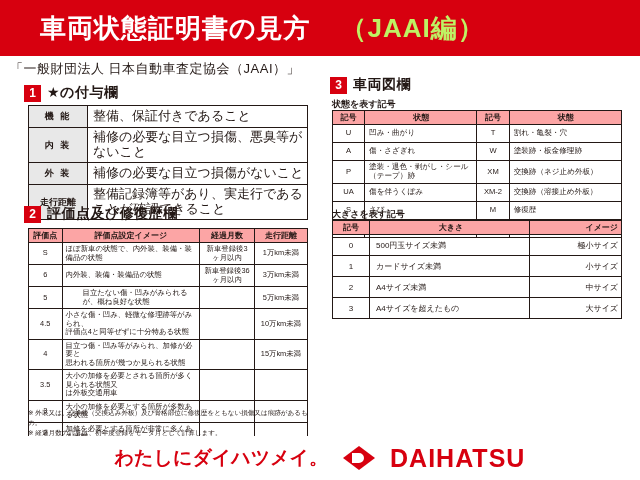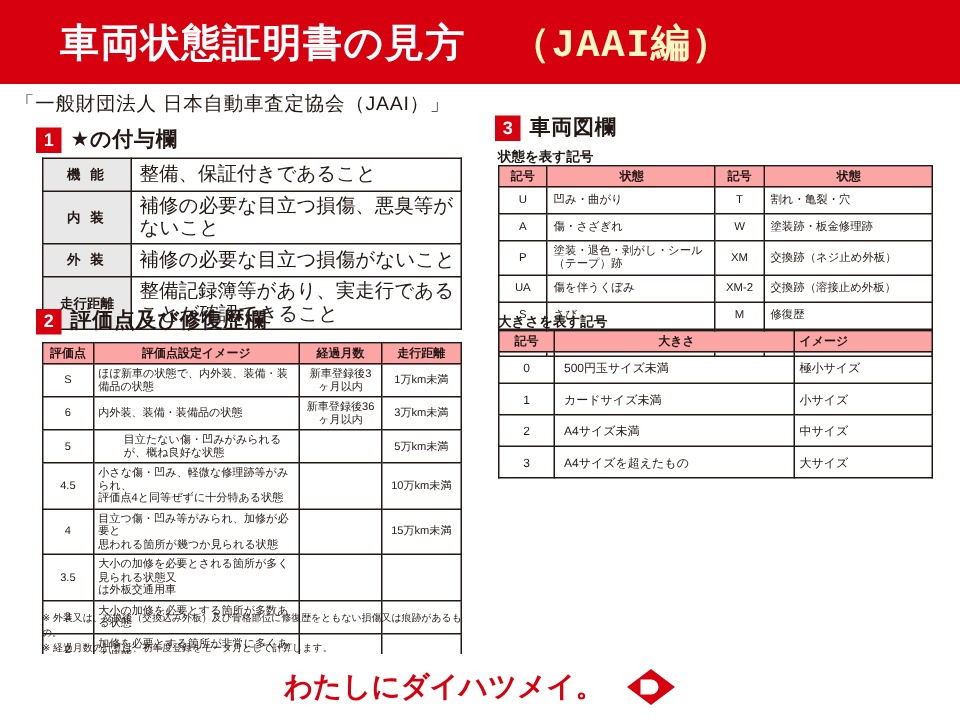--- a/index.html
+++ b/index.html
@@ -16,22 +16,22 @@
   .header{
     position:absolute;left:0;top:0;width:640px;height:56px;
     background:#d7000f;
     display:flex;align-items:center;
   }
   .header .title{
     color:#ffffff;font-size:26px;font-weight:bold;letter-spacing:1px;
     margin-left:40px;white-space:nowrap;
   }
   .header .title2{
-    color:#fef9c3;font-size:26px;font-weight:bold;letter-spacing:1px;
-    margin-left:30px;white-space:nowrap;font-family:Liberation Mono, monospace;
+    color:#bef264;font-size:26px;font-weight:bold;letter-spacing:1px;
+    margin-left:30px;white-space:nowrap;
   }
 
   
   .orgline{
     position:absolute;left:10px;top:60px;
     font-size:13px;font-weight:normal;color:#231815;
     letter-spacing:0.5px;
   }
 
   
@@ -90,21 +90,21 @@
   .t3 th{font-size:8px;}
   .t3 td{font-size:7.6px;height:13px;}
   .t3 .sym{width:26px;text-align:center;}
   .t3 .desc{width:110px;padding-left:4px;}
 
   .t4{position:absolute;left:332px;top:220px;width:290px;}
   .t4 th{font-size:8px;}
   .t4 td{font-size:8px;height:16px;}
   .t4 .sym{width:30px;text-align:center;}
   .t4 .size{width:150px;padding-left:6px;}
-  .t4 .img{text-align:left;}
+  .t4 .img{text-align:right;}
 
   
   .footer{
     position:absolute;left:0;bottom:0;width:640px;height:44px;
     background:#ffffff;
     display:flex;align-items:center;justify-content:center;
     border-top:0;
   }
   .footer-inner{display:flex;align-items:center;gap:14px;}
   .slogan{
@@ -336,16 +336,17 @@
   <div class="fbar-r"></div>
   <div class="footer">
     <div class="footer-inner">
       <div class="slogan">わたしにダイハツメイ。</div>
       <div class="dmark">
         <svg width="34" height="26" viewBox="0 0 34 26" aria-hidden="true">
           <polygon points="17,1 33,13 17,25 1,13" fill="#d7000f"></polygon>
           <path d="M10 8 h7 a5 5 0 0 1 0 10 h-7 z M13.5 10.5 h3.3 a2.5 2.5 0 0 1 0 5 h-3.3 z" fill="#ffffff"></path>
         </svg>
       </div>
+      <div class="brand">DAIHATSU</div>
     </div>
   </div>
 
 </div>
 
 </body></html>

